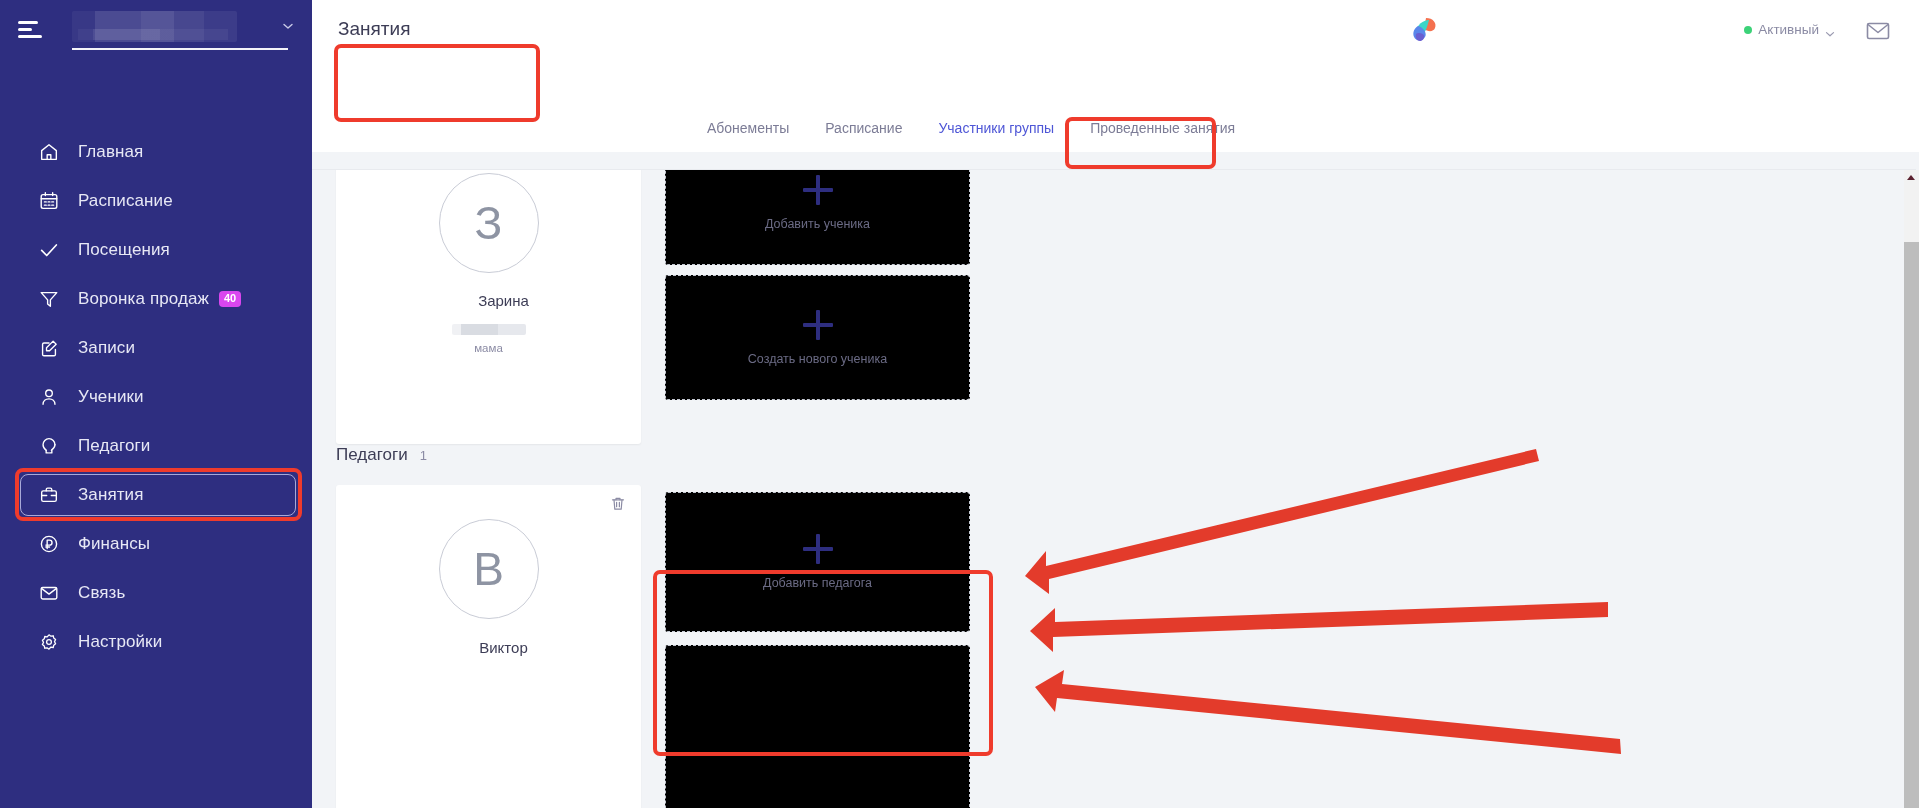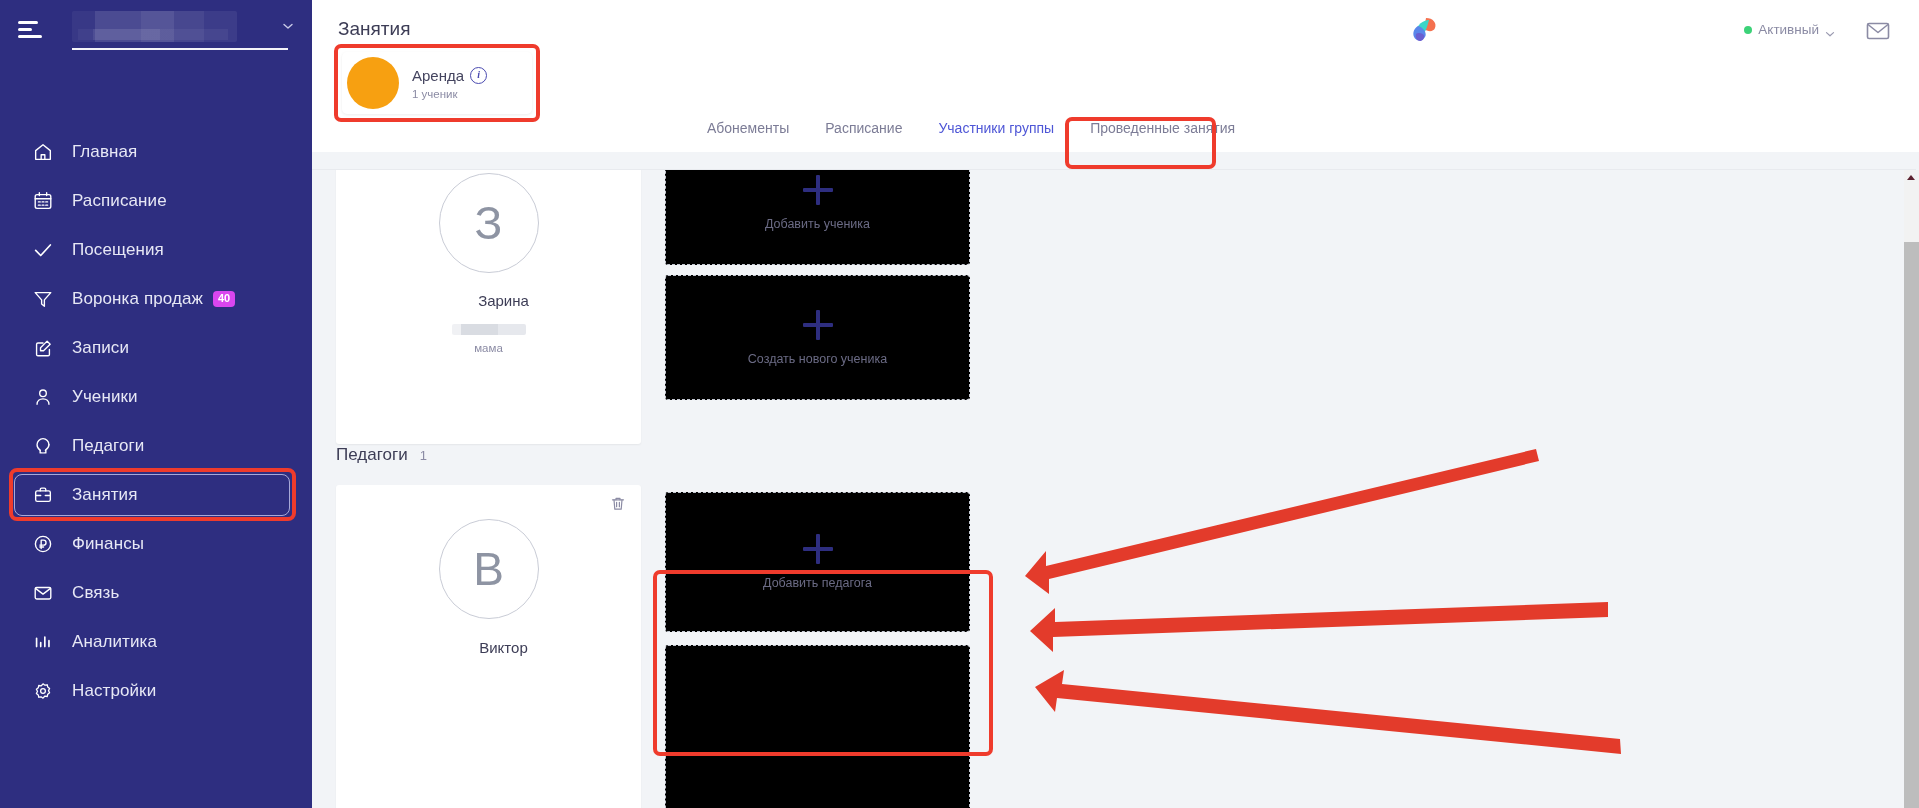--- a/index.html
+++ b/index.html
@@ -47,20 +47,21 @@
     position:absolute;left:0;top:42px;width:216px;height:1.5px;background:#ffffff;opacity:.95;
   }
   .org-chev{position:absolute;right:-6px;top:14px;width:12px;height:12px;}
   .org-chev svg{display:block;}
 
   .sb-menu{position:absolute;left:0;top:128px;width:312px;}
   .sb-item{
     position:relative;display:flex;align-items:center;
     height:48px;padding-left:30px;box-sizing:border-box;cursor:pointer;
     margin-bottom:1px;
+    margin-left:6px;
   }
   .sb-ico{
     width:26px;height:26px;flex:0 0 26px;display:flex;align-items:center;justify-content:center;
     color:#ffffff;margin-right:16px;
   }
   .sb-ico svg{display:block;}
   .sb-label{
     font-size:17px;color:#e7e8f5;letter-spacing:.1px;white-space:nowrap;
   }
   .sb-badge{
@@ -329,55 +330,37 @@
       <div class="sb-item">
         <span class="sb-ico">
           <svg viewBox="0 0 24 24" width="22" height="22" fill="none" stroke="#ffffff" stroke-width="1.5" stroke-linecap="round" stroke-linejoin="round">
               <rect x="3.5" y="6" width="17" height="12.5" rx="1.6"></rect>
               <path d="M3.8 7 12 13.2 20.2 7"></path>
             </svg>
         </span>
         <span class="sb-label">Связь</span>
       </div>
 
-      <div class="sb-item">
-        <span class="sb-ico">
-          <svg viewBox="0 0 24 24" width="22" height="22" fill="none" stroke="#ffffff" stroke-width="1.8" stroke-linecap="round">
-              <path d="M5 8v9M9.5 12.5v4.5M14 6.5V17M18.5 10.5V17"></path>
-            </svg>
-        </span>
-        <span class="sb-label">Аналитика</span>
-      </div>
 
       <div class="sb-item">
         <span class="sb-ico">
           <svg viewBox="0 0 24 24" width="22" height="22" fill="none" stroke="#ffffff" stroke-width="1.4" stroke-linecap="round" stroke-linejoin="round">
               <path d="M12 4.2l2.1 1.5 2.5-.5.6 2.5 2 1.6-1.2 2.3 1.2 2.3-2 1.6-.6 2.5-2.5-.5L12 19.8l-2.1-1.5-2.5.5-.6-2.5-2-1.6L6 12.4 4.8 10.1l2-1.6.6-2.5 2.5.5z"></path>
               <circle cx="12" cy="12" r="2.6"></circle>
             </svg>
         </span>
         <span class="sb-label">Настройки</span>
       </div>
 
     </div>
   </div>
 
   <div class="topbar">
     <div class="page-title">Занятия</div>
 
-    <div class="group-card">
-      <div class="g-avatar"></div>
-      <div class="g-text">
-        <div class="g-name">
-          <span>Аренда</span>
-          <span class="g-info">i</span>
-        </div>
-        <div class="g-sub">1 ученик</div>
-      </div>
-    </div>
     <div class="group-card-hl"></div>
 
     <div class="logo">
       <svg viewBox="0 0 34 34" width="34" height="34">
         <path d="M20 6 C27 6 31 11 29 16 C27.5 20 22 20 18 17 Z" fill="#f4714f"></path>
         <path d="M23 8 C17 8 11 13 10 19 C9.5 22.5 12 25 15 24 C19 22.5 21.5 14 23 8 Z" fill="#3ad6c8"></path>
         <path d="M12 14 C7 17 6 23 9 26.5 C12 30 18 28.5 19.5 24 C20.7 20.5 17 15 12 14 Z" fill="#5a86ea"></path>
         <path d="M10 22 C9 26 11 29 14 29 C16.5 29 18.5 26.5 18 23.5 C17.5 21 12 20 10 22 Z" fill="#6a5fd0"></path>
       </svg>
     </div>

